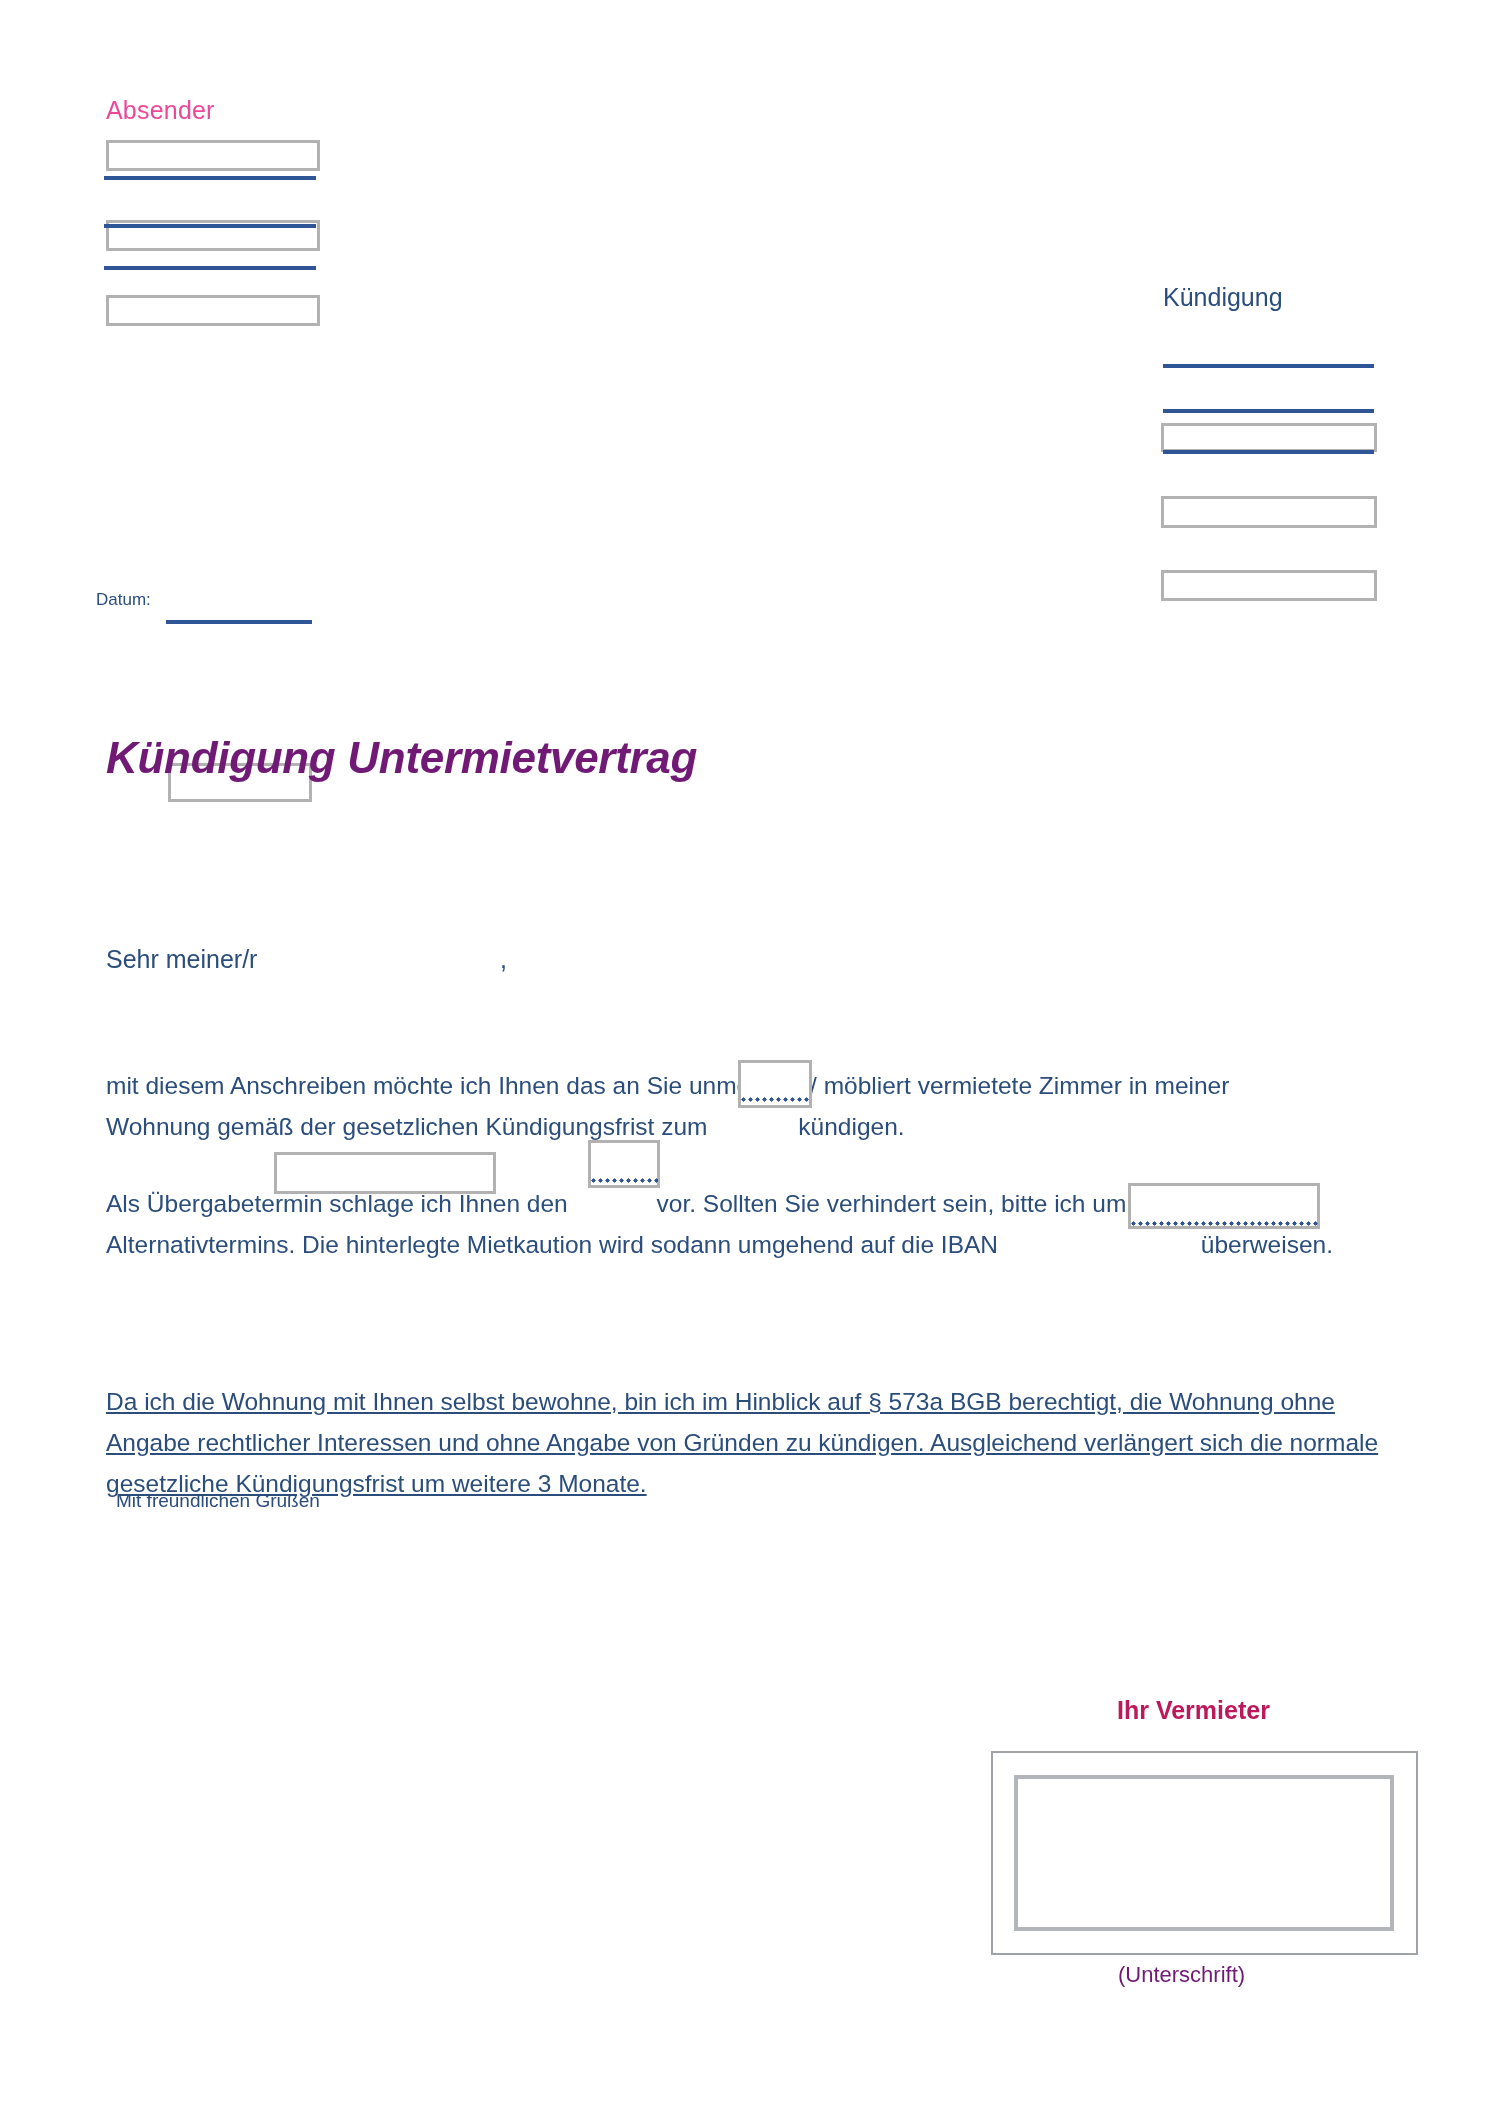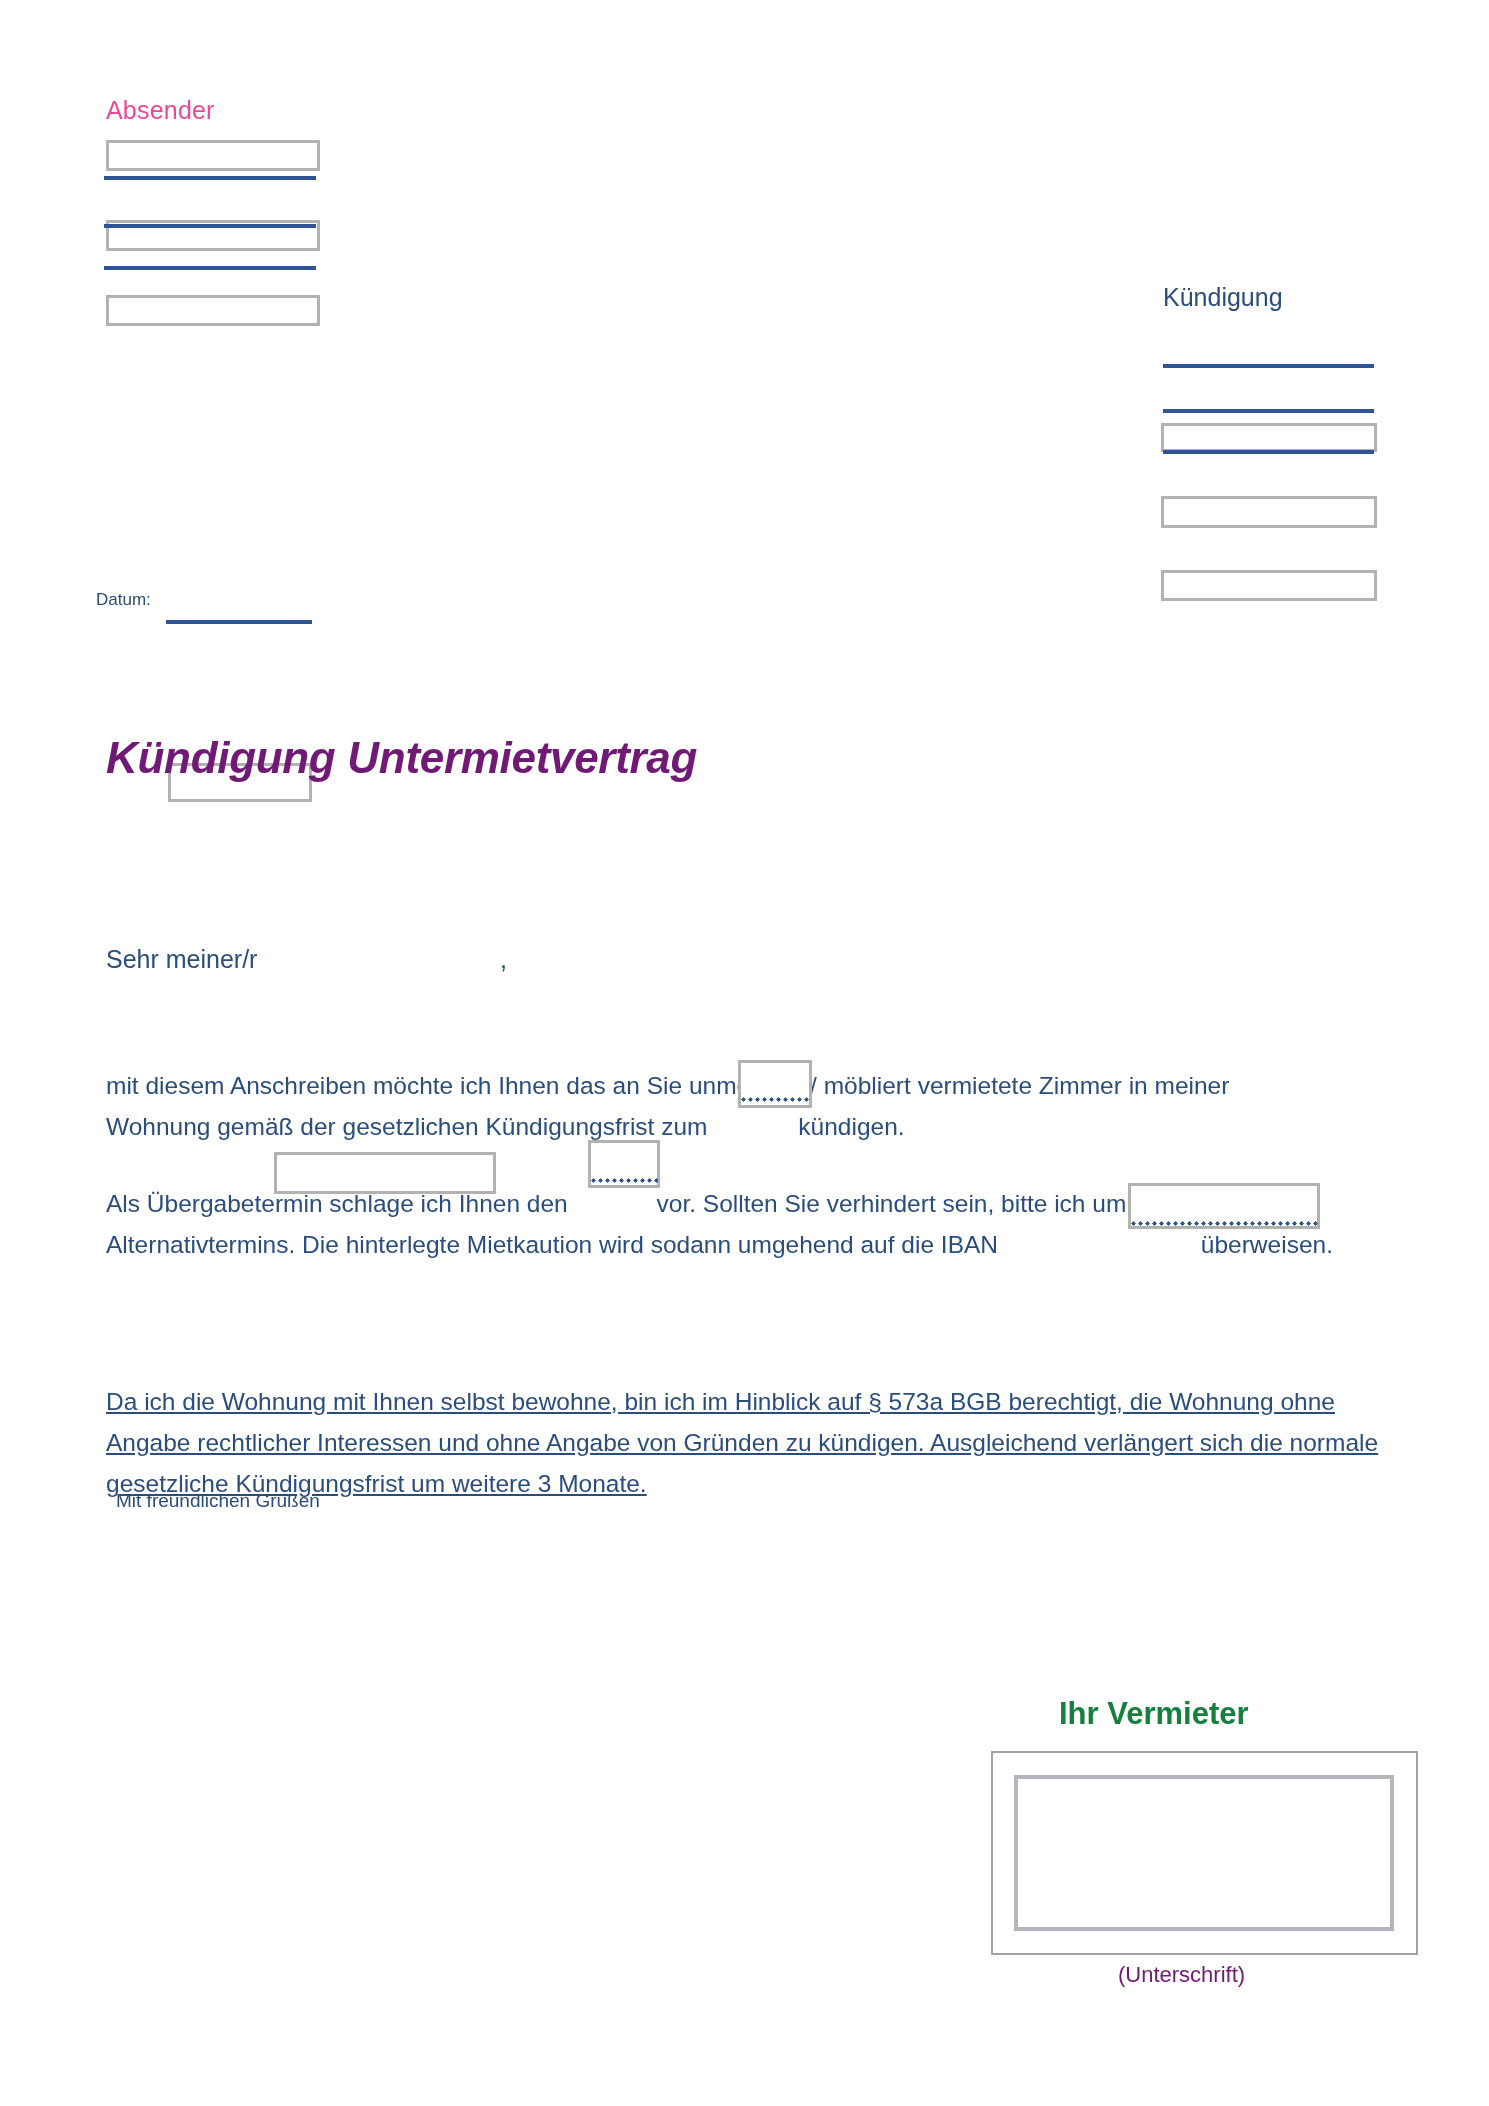--- a/index.html
+++ b/index.html
@@ -143,25 +143,25 @@
   .p1-box { left: 738px; top: 1060px; width: 74px; height: 48px; }
   .p1-dots { left: 740px; top: 1097px; width: 70px; }
   .p2-box { left: 588px; top: 1140px; width: 72px; height: 48px; }
   .p2-dots { left: 590px; top: 1178px; width: 68px; }
   .iban-box { left: 1128px; top: 1183px; width: 192px; height: 46px; }
   .iban-dots { left: 1130px; top: 1221px; width: 190px; }
 
   
   .sig-title {
     position: absolute;
-    left: 1059px;
+    left: 1117px;
     top: 1696px;
-    font-size: 31px;
+    font-size: 25px;
     font-weight: bold;
-    color: #15803d;
+    color: #be185d;
   }
   .sig-outer {
     position: absolute;
     left: 991px;
     top: 1751px;
     width: 427px;
     height: 204px;
     box-sizing: border-box;
     border: 2px solid #9fa3a8;
     background: #ffffff;

